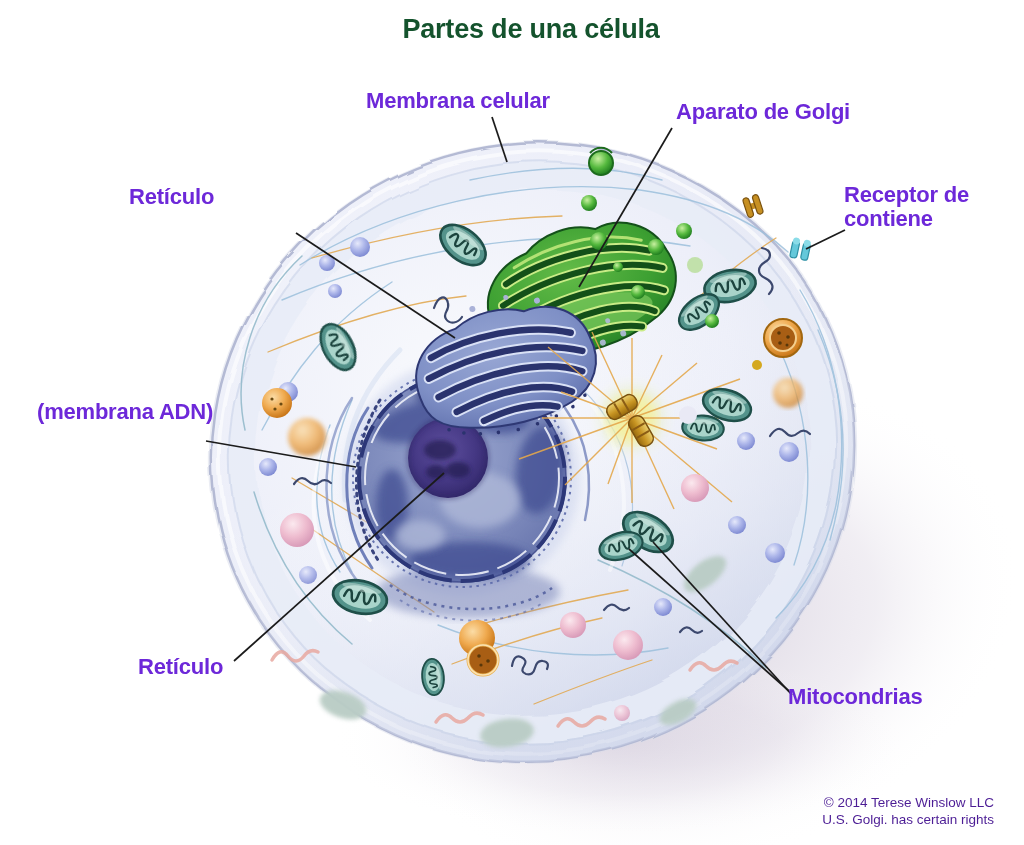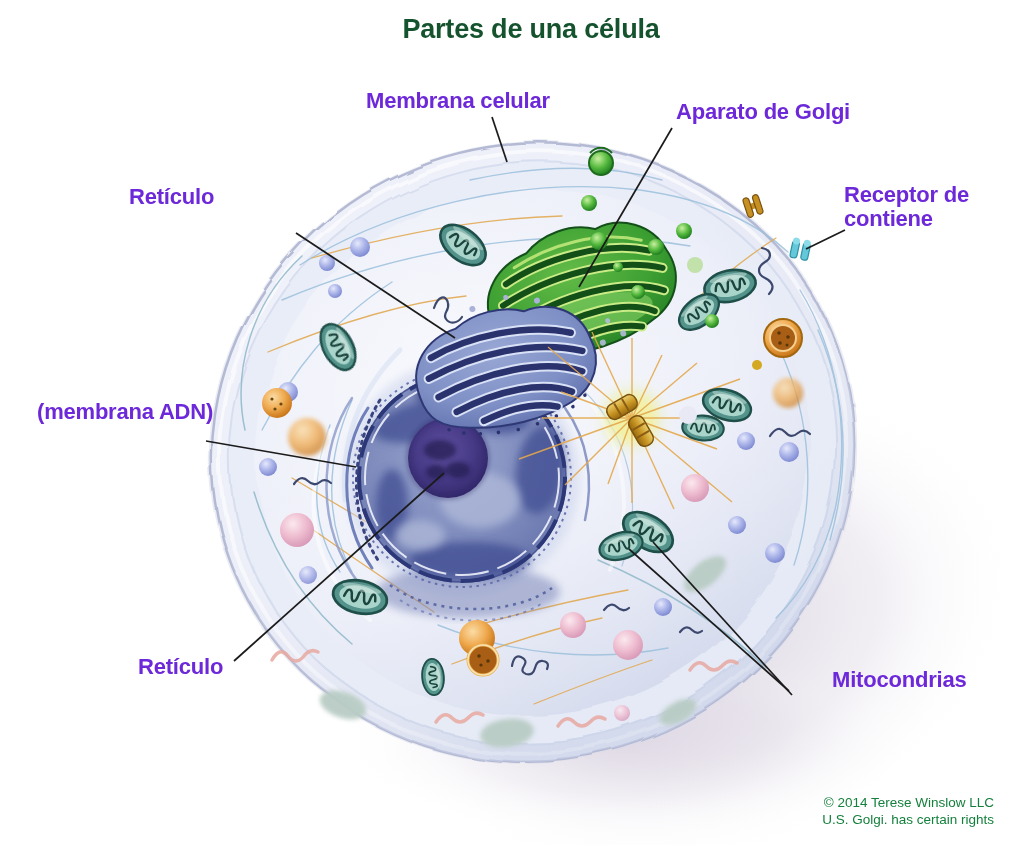--- a/index.html
+++ b/index.html
@@ -4,21 +4,21 @@
 <style>
   html,body{margin:0;padding:0;background:#fff;}
   .stage{position:relative;width:1024px;height:845px;background:#fff;overflow:hidden;
          font-family:"Liberation Sans",sans-serif;}
   .art{position:absolute;left:0;top:0;}
   .lbl{position:absolute;font-size:22px;line-height:24px;font-weight:700;color:#6d28d9;
        letter-spacing:-0.2px;white-space:nowrap;}
   .title{position:absolute;top:14px;left:71px;width:920px;text-align:center;
          font-size:27px;font-weight:700;color:#14532d;letter-spacing:-0.2px;}
   .credit{position:absolute;top:794px;right:30px;text-align:right;font-size:13.5px;
-          line-height:17px;font-weight:400;color:#15803d;}
+          line-height:17px;font-weight:400;color:#4c1d95;}
 </style>
 </head>
 <body>
 
 <div class="stage">
 
 <svg class="art" width="1024" height="845" viewBox="0 0 1024 845">
   <defs>
     <radialGradient id="cellG" cx="42%" cy="38%" r="75%">
       <stop offset="0%" stop-color="#f9fafd"></stop>
@@ -448,21 +448,21 @@
 </div>
 
 <div class="lbl" style="left:37px;top:400px;">
   <div>(membrana ADN)</div>
 </div>
 
 <div class="lbl" style="left:138px;top:655px;">
   <div>Retículo</div>
 </div>
 
-<div class="lbl" style="left:788px;top:668px;margin-left:44px;">
+<div class="lbl" style="left:788px;top:685px;">
   <div>Mitocondrias</div>
 </div>
 
 <div class="credit">
   <div>© 2014 Terese Winslow LLC</div>
   <div>U.S. Golgi. has certain rights</div>
 </div>
 
 </div>
 

